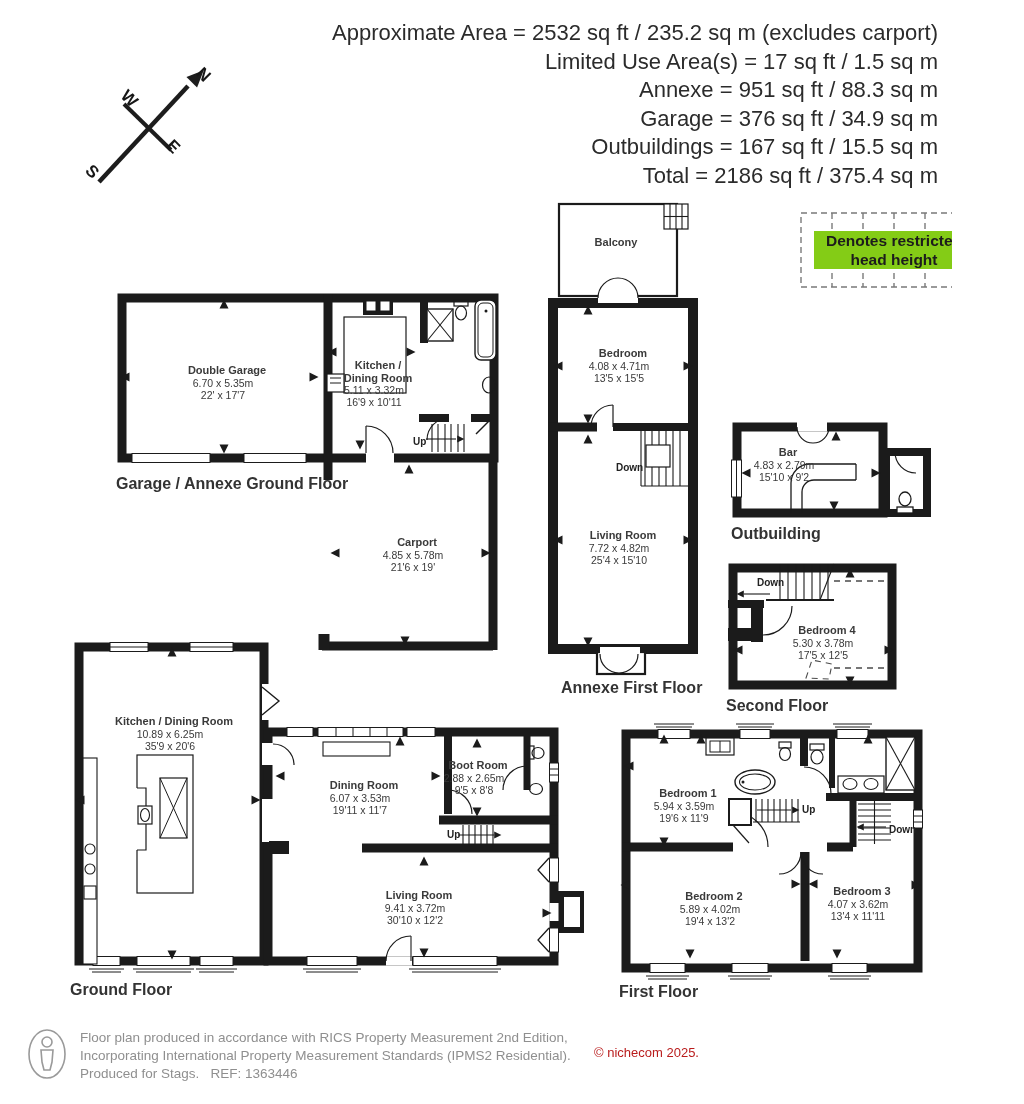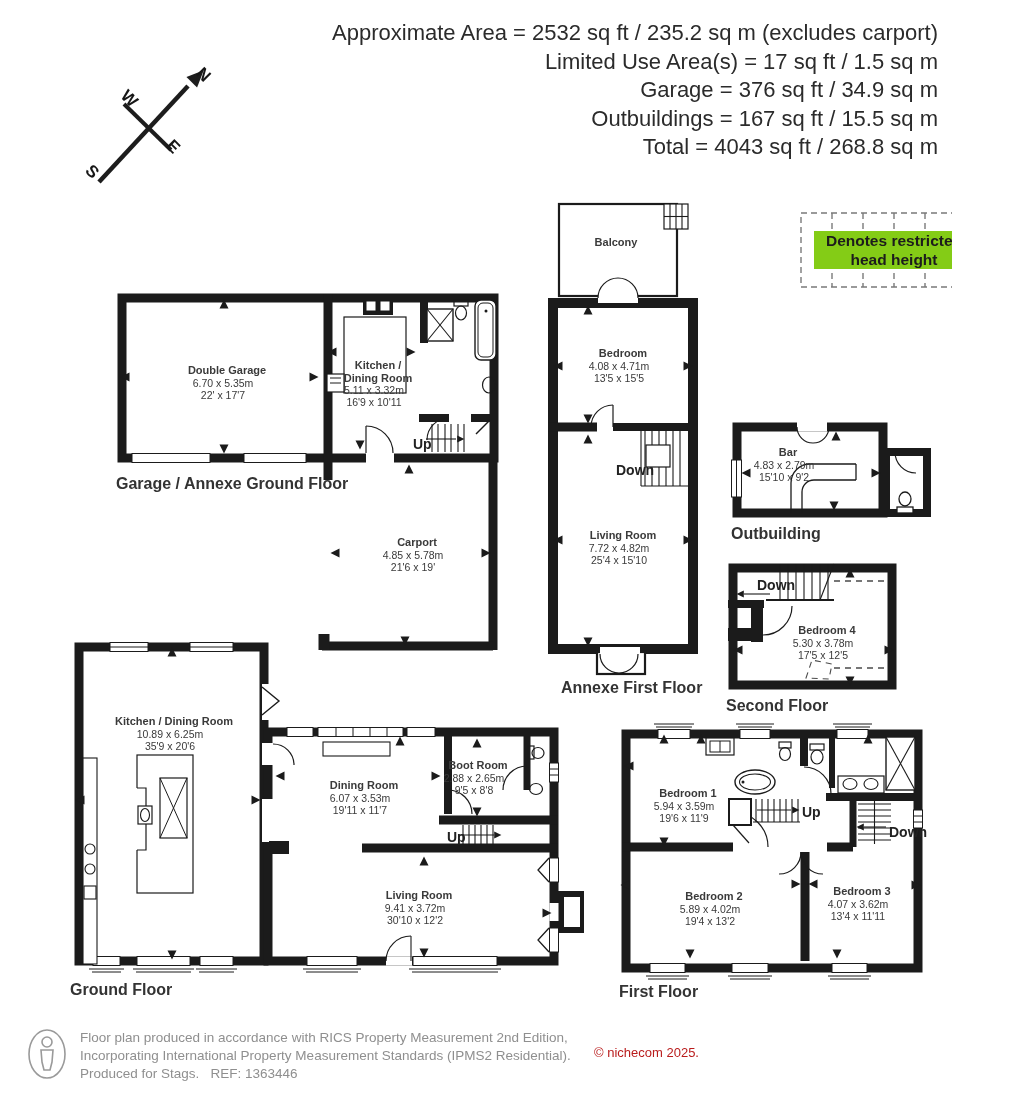--- a/index.html
+++ b/index.html
@@ -4,21 +4,21 @@
 <style>
   html,body{margin:0;padding:0;background:#fff;}
   #stage{position:relative;width:952px;height:1104px;background:#fff;overflow:hidden;
          font-family:"Liberation Sans", sans-serif;}
   #plan-svg{position:absolute;left:0;top:0;z-index:1;}
   .rl{position:absolute;transform:translateX(-50%);text-align:center;color:#3a3a3a;z-index:3;}
   .rl .n{font-weight:700;font-size:11px;line-height:12.5px;white-space:nowrap;padding-left:8px;}
   .rl .d{font-size:10.5px;line-height:12px;white-space:nowrap;}
   .rl.wrap .n{white-space:normal;width:78px;margin:0 auto;}
   .flabel{position:absolute;font-weight:700;font-size:16px;color:#333;white-space:nowrap;z-index:3;}
-  .stair-label{position:absolute;font-weight:700;font-size:14px;color:#222;z-index:3;}
+  .stair-label{position:absolute;font-weight:700;font-size:10px;color:#222;z-index:3;}
   .summary{position:absolute;top:19px;right:14px;text-align:right;font-size:22px;line-height:28.5px;
            color:#2b2b2b;z-index:3;}
   .legend-box{position:absolute;left:801px;top:213px;width:186px;height:74px;display:flex;
               align-items:center;justify-content:center;z-index:3;}
   .legend-box span{display:inline-block;width:160px;text-align:center;font-weight:700;
                    font-size:15.5px;line-height:19px;color:#1c1c1c;background:#84cc16;}
   .cl{position:absolute;font-weight:700;font-size:17px;color:#161616;z-index:3;transform:rotate(45deg);}
   .ftr{position:absolute;font-size:13.5px;color:#8f8f8f;white-space:pre;z-index:3;}
   .ftr.copy{color:#b91c1c;font-size:13px;}
 </style>
@@ -426,23 +426,24 @@
   <g stroke="#9a9a9a" fill="none" stroke-width="1.6">
     <ellipse cx="47" cy="1054" rx="18" ry="24"></ellipse>
     <circle cx="47" cy="1042" r="5"></circle>
     <path d="M41,1050 h12 l-1,12 l-2,8 h-6 l-2,-8 z"></path>
   </g>
 </svg>
 
 <div class="summary">
   <div>Approximate Area = 2532 sq ft / 235.2 sq m (excludes carport)</div>
   <div>Limited Use Area(s) = 17 sq ft / 1.5 sq m</div>
+  <div>Annexe = 951 sq ft / 88.3 sq m</div>
   <div>Garage = 376 sq ft / 34.9 sq m</div>
   <div>Outbuildings = 167 sq ft / 15.5 sq m</div>
-  <div>Total = 4043 sq ft / 268.8 sq m</div>
+  <div>Total = 2186 sq ft / 375.4 sq m</div>
 </div>
 
 <div class="cl" style="left:197px;top:65px">N</div>
 <div class="cl" style="left:121px;top:89px">W</div>
 <div class="cl" style="left:167px;top:137px">E</div>
 <div class="cl" style="left:86px;top:162px">S</div>
 
 <div class="legend-box">
   <span>Denotes restricted head height</span>
 </div>

